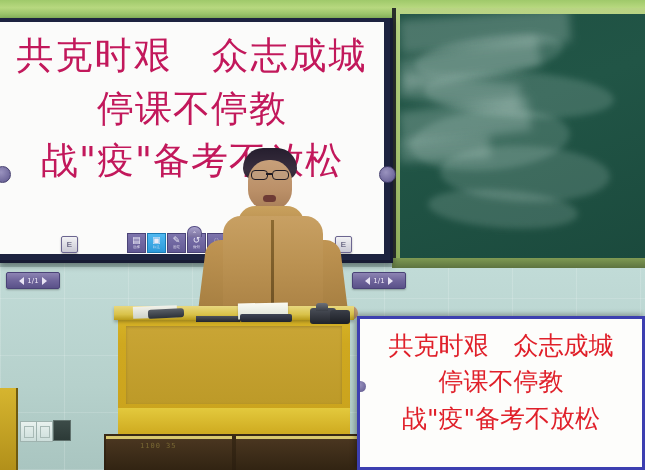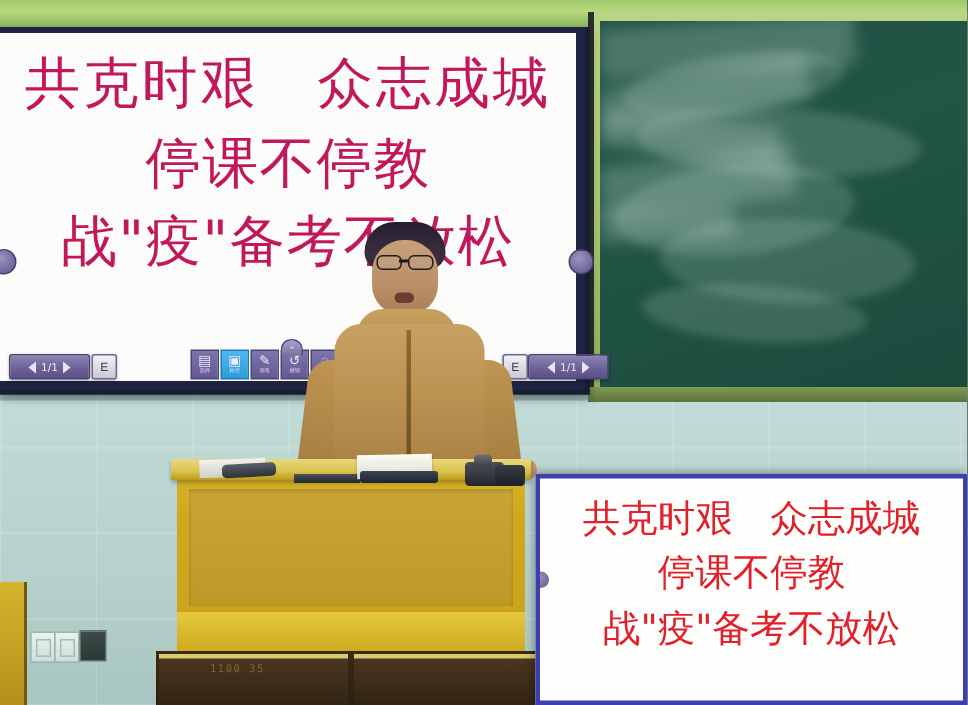--- a/index.html
+++ b/index.html
@@ -101,20 +101,21 @@
   
   .tb {
     position: absolute;
     height: 15px;
     background: linear-gradient(180deg, #8d84b3 0%, #6f659b 50%, #5a5189 100%);
     border: 1px solid #4a4277;
     border-radius: 2px;
     display: flex; align-items: center; justify-content: center;
     gap: 3px;
     box-shadow: 0 1px 2px rgba(0,0,0,0.3);
+    margin-top: 36px;
   }
   .tb-left  { left: 6px;  top: 236px; width: 52px; }
   .tb-right { left: 352px; top: 236px; width: 52px; }
   .tb-arrow {
     width: 0; height: 0;
     border-top: 4px solid transparent;
     border-bottom: 4px solid transparent;
   }
   .tb-arrow.l { border-right: 5px solid #e8e4f4; }
   .tb-arrow.r { border-left: 5px solid #e8e4f4; }

